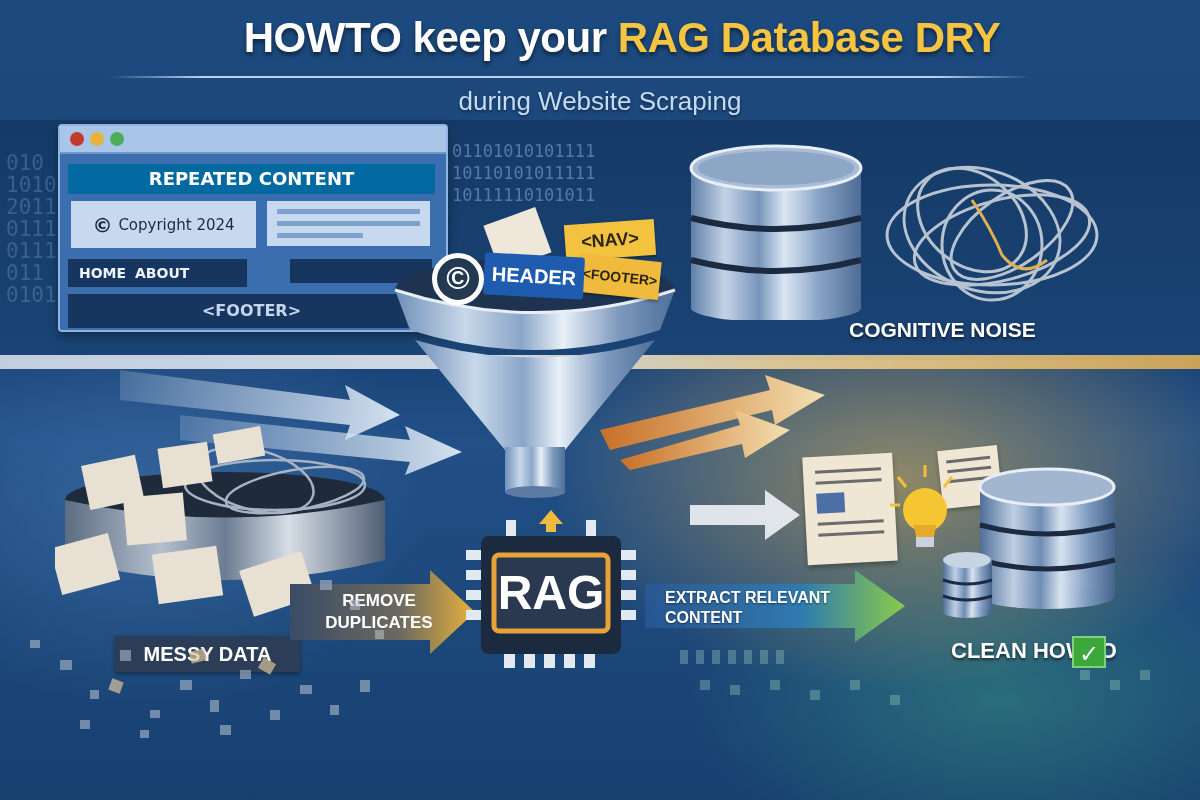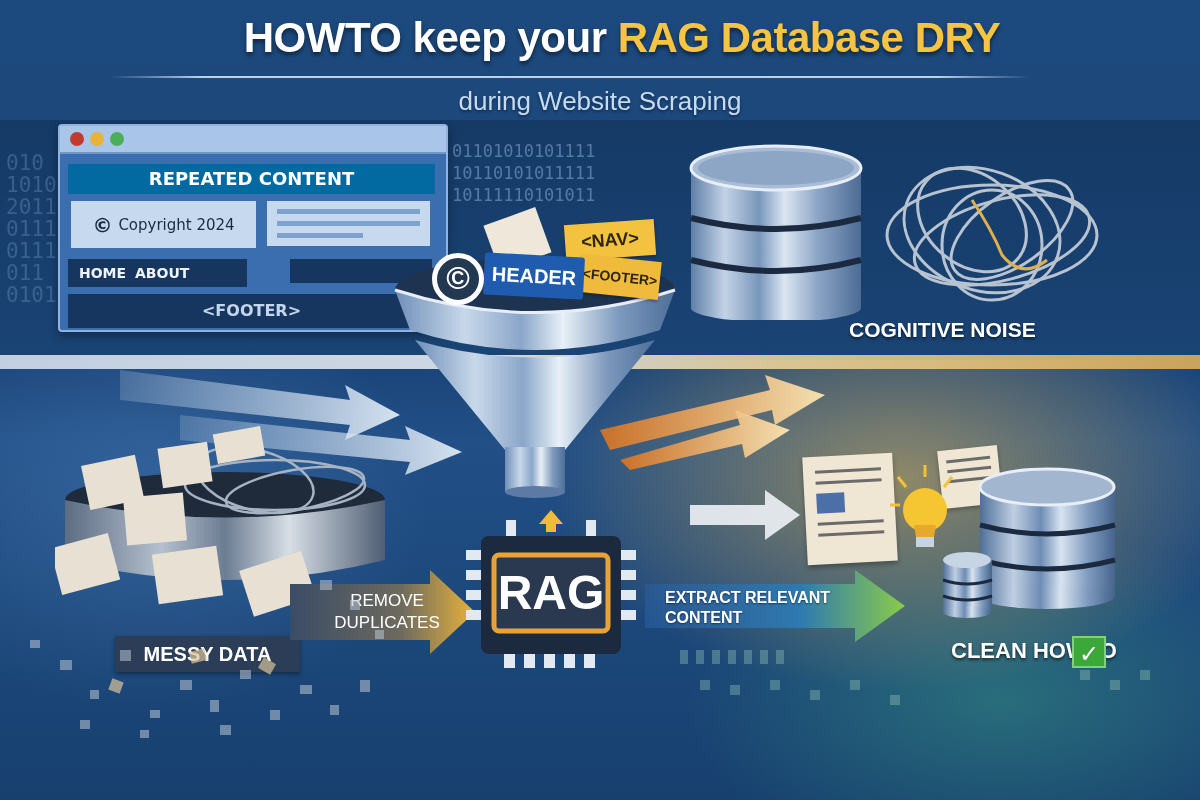--- a/index.html
+++ b/index.html
@@ -108,22 +108,22 @@
     margin-left: 39px;
   }
   .noise-label { left: 810px; top: 318px; font-size: 21px; }
   .messy {
     position: absolute; left: 115px; top: 636px; width: 185px; height: 36px; background: #2c3d57;
     color: #fff; font-weight: 700; font-size: 20px; line-height: 36px; text-align: center;
     font-family: "Liberation Sans", sans-serif; box-shadow: 0 2px 4px rgba(0,0,0,.4);
   }
   .remove-arrow { position: absolute; left: 290px; top: 570px; width: 185px; height: 84px; }
   .remove-text {
-    position: absolute; left: 322px; top: 590px; width: 130px; text-align: center;
-    color: #fff; font-weight: 400; font-size: 17px; line-height: 22px; font-family: "Liberation Sans", sans-serif;
+    position: absolute; left: 314px; top: 590px; width: 130px; text-align: center;
+    color: #fff; font-weight: 700; font-size: 17px; line-height: 22px; font-family: "Liberation Sans", sans-serif;
   }
   .chip { position: absolute; left: 466px; top: 510px; width: 170px; height: 160px; }
   .chip-text {
     position: absolute; left: 495px; top: 568px; width: 112px; text-align: center; color: #fff;
     font-weight: 700; font-size: 48px; font-family: "Liberation Sans", sans-serif; line-height: 50px;
   }
   .extract-arrow { position: absolute; left: 645px; top: 570px; width: 260px; height: 72px; }
   .extract-text {
     position: absolute; left: 665px; top: 588px; width: 200px; text-align: left; color: #fff;
     font-weight: 700; font-size: 16px; line-height: 20px; font-family: "Liberation Sans", sans-serif;

